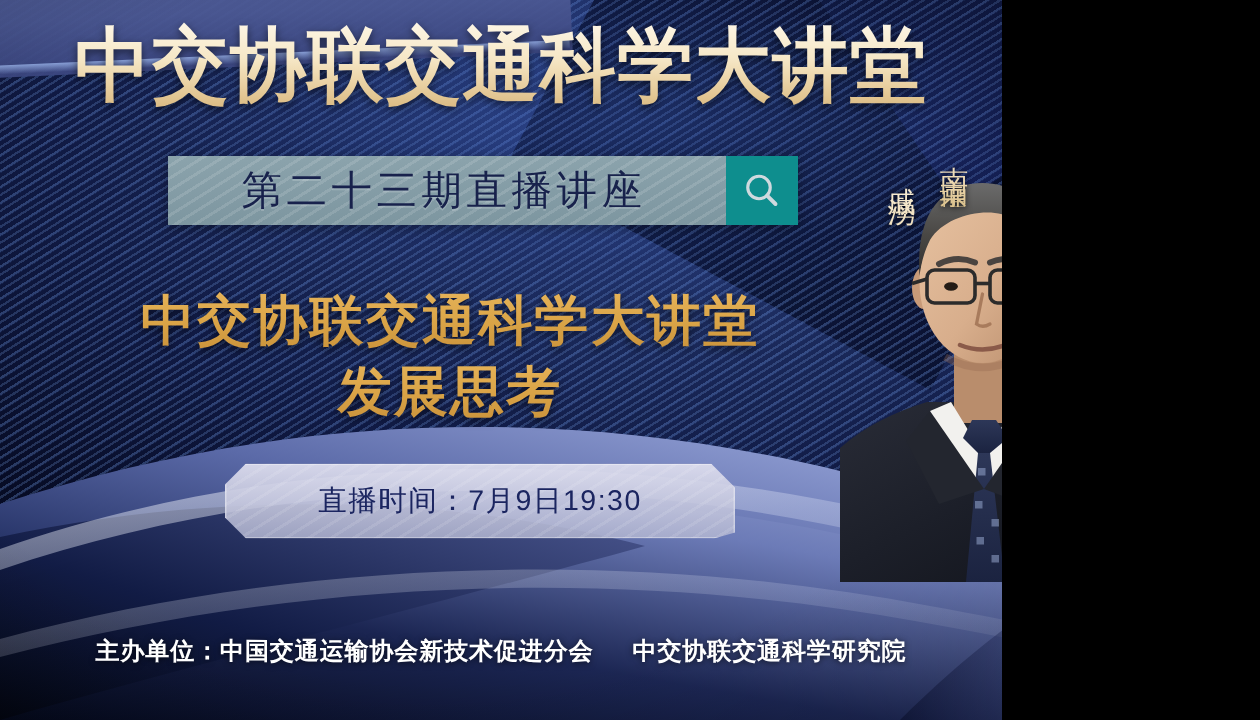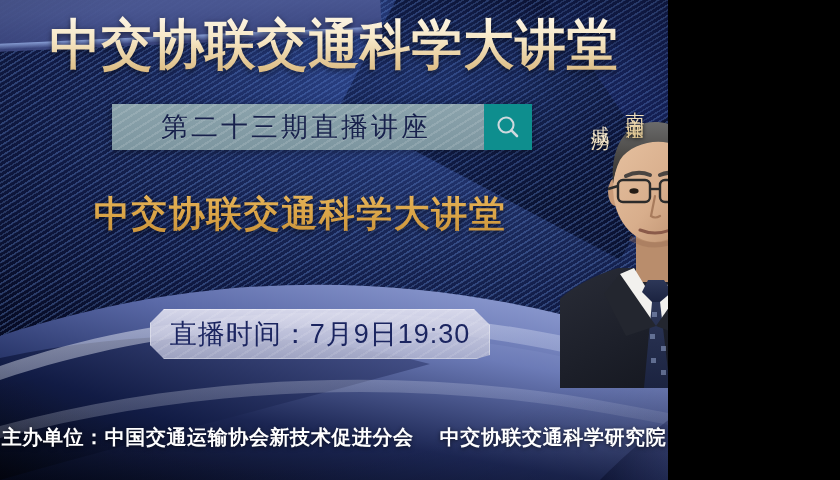--- a/index.html
+++ b/index.html
@@ -207,21 +207,21 @@
                        calc(100% - 14px) 100%, 14px 100%, 0 calc(100% - 14px), 0 14px);
     background:
       repeating-linear-gradient(-32deg,
         rgba(255,255,255,0.00) 0px, rgba(255,255,255,0.00) 6px,
         rgba(255,255,255,0.10) 6px, rgba(255,255,255,0.10) 8px),
       linear-gradient(180deg, rgba(222,222,238,0.93) 0%, rgba(198,200,222,0.88) 55%, rgba(176,180,208,0.86) 100%);
     box-shadow: 0 2px 10px rgba(0,0,0,0.4), inset 0 0 0 1px rgba(255,255,255,0.35);
   }
   .time-badge-text {
     color: #1b2560;
-    font-size: 27px;
+    font-size: 19px;
     letter-spacing: 1px;
     font-weight: normal;
   }
 
   
   .portrait {
     position: absolute;
     left: 560px;
     top: 88px;
     width: 190px;
@@ -256,21 +256,21 @@
   }
 
   
   .footer {
     position: absolute;
     left: 0; right: 0;
     top: 424px;
     text-align: center;
     z-index: 8;
     color: #ffffff;
-    font-size: 20px;
+    font-size: 16px;
     font-weight: bold;
     letter-spacing: 0.6px;
     text-shadow: 0 1px 4px rgba(0,0,0,0.65);
   }
   .footer-sep {
     display: inline-block;
     width: 26px;
   }
 </style>
 </head>
@@ -432,20 +432,21 @@
     <div class="episode-bar-btn">
       <svg width="26" height="26" viewBox="0 0 26 26">
         <circle cx="11" cy="11" r="7.5" fill="none" stroke="#cfd9de" stroke-width="2.1"></circle>
         <line x1="16.4" y1="16.4" x2="22" y2="22" stroke="#cfd9de" stroke-width="2.6" stroke-linecap="round"></line>
       </svg>
     </div>
   </div>
 
   <div class="lecture-title">
     <div class="lecture-title-line">中交协联交通科学大讲堂</div>
+    <div class="lecture-title-line">发展思考</div>
   </div>
 
   <div class="time-badge">
     <span class="time-badge-text">直播时间：7月9日19:30</span>
   </div>
 
   <div class="footer">
     <span>主办单位：</span><span>中国交通运输协会新技术促进分会</span><span class="footer-sep"></span><span>中交协联交通科学研究院</span>
   </div>
 

